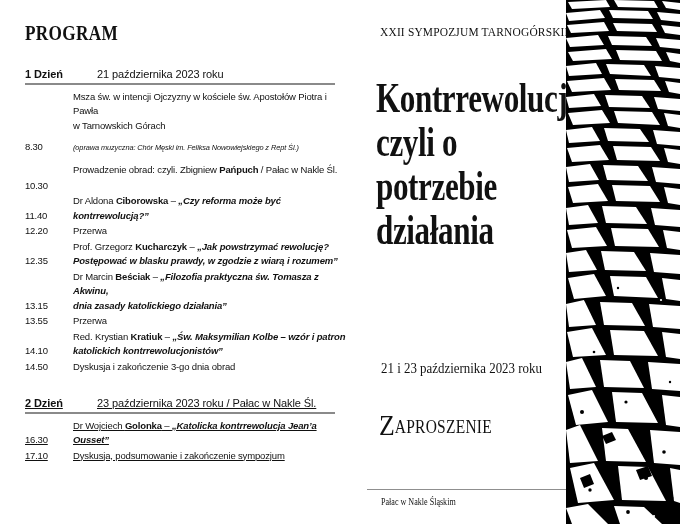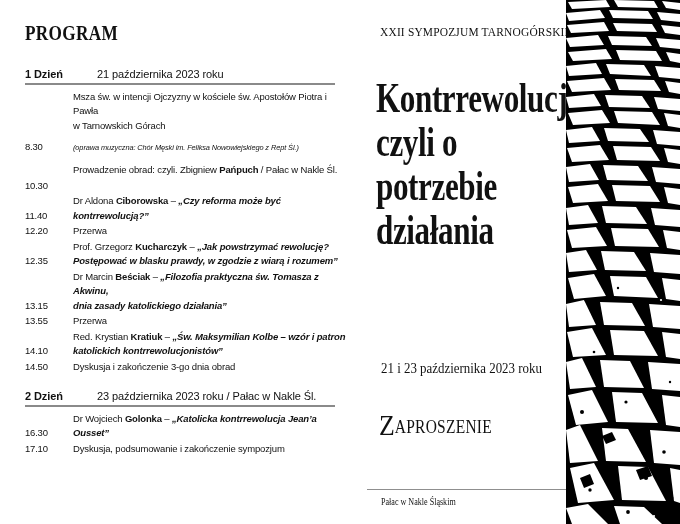--- a/index.html
+++ b/index.html
@@ -13,21 +13,21 @@
   
   .program{position:absolute;left:25px;top:22px;width:322px;}
   .program-title{
     font-family:"Liberation Serif",serif;
     font-size:21px;line-height:22px;font-weight:700;
     letter-spacing:.4px;transform:scaleX(.82);transform-origin:left center;
     white-space:nowrap;
   }
 
   .day-block{margin-top:24px;}
-  .day-block.second{margin-top:16px;}
+  .day-block.second{margin-top:23px;text-decoration:underline;}
   .day-head{display:flex;align-items:baseline;font-size:11px;gap:24px;}
   .day-label{font-weight:700;width:48px;flex:0 0 48px;letter-spacing:-.1px;}
   .day-date{font-weight:400;letter-spacing:-.1px;}
   .day-rule{height:1.6px;background:#8a8a8a;margin-top:3px;width:310px;}
 
   .rows{margin-top:5px;}
   .row{display:flex;align-items:flex-end;margin-bottom:1px;}
   .row-time{width:48px;flex:0 0 48px;font-size:9.5px;line-height:14.5px;letter-spacing:-.2px;}
   .row-body{flex:1;font-size:9.5px;line-height:14.5px;letter-spacing:-.15px;}
   .row.gap{margin-top:9px;}

